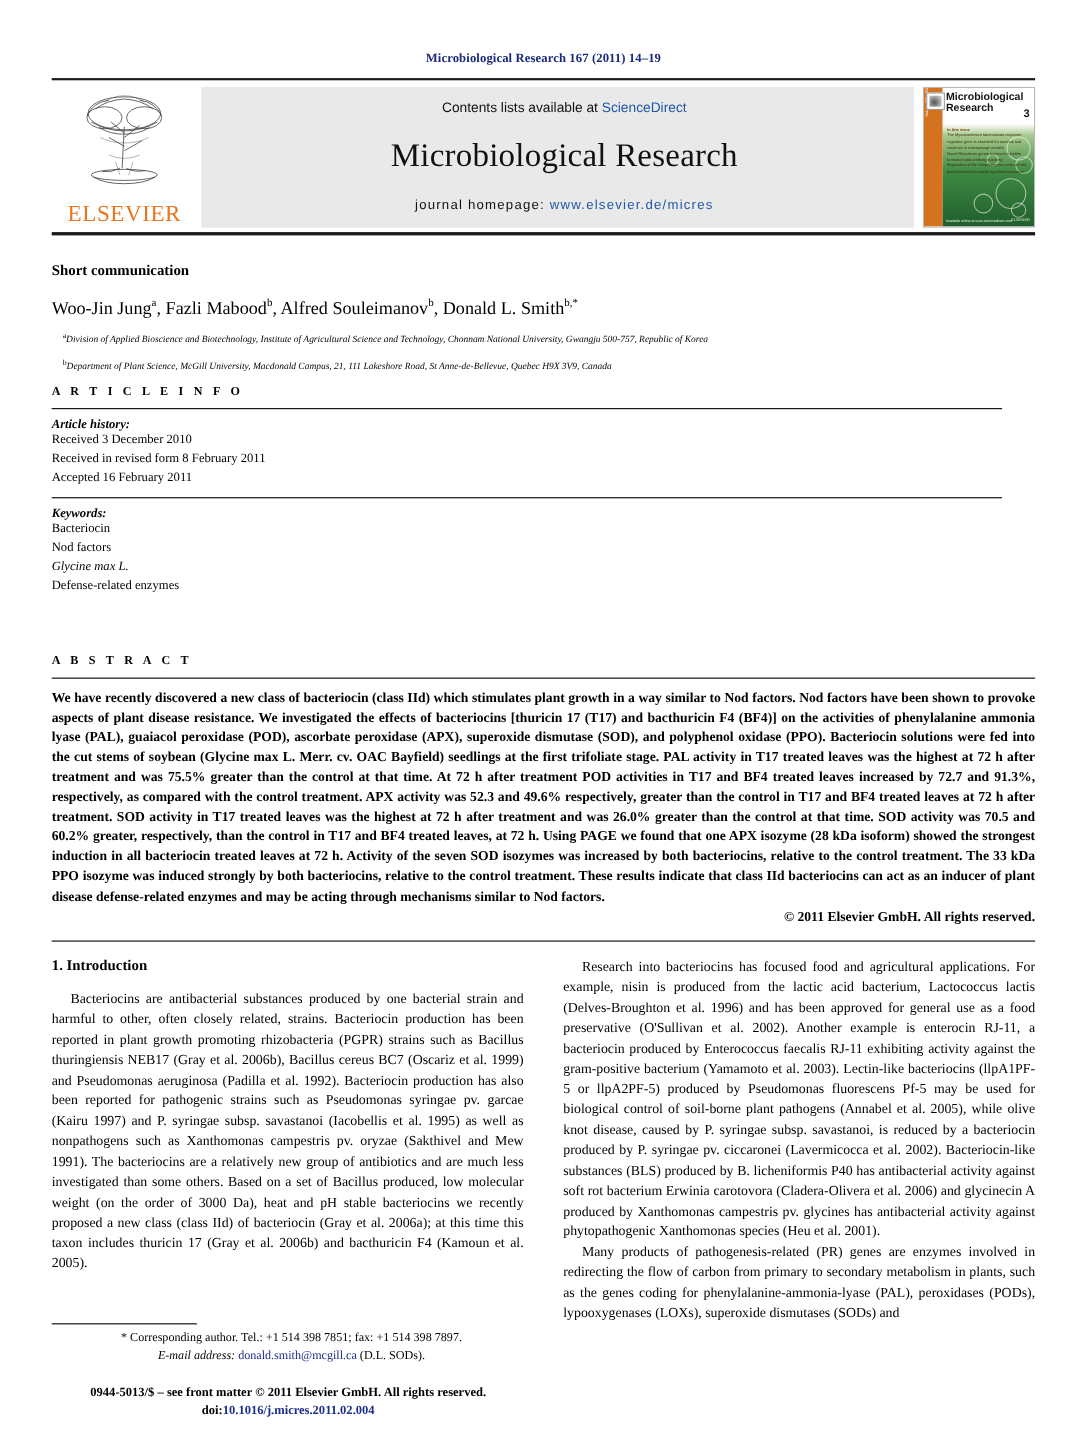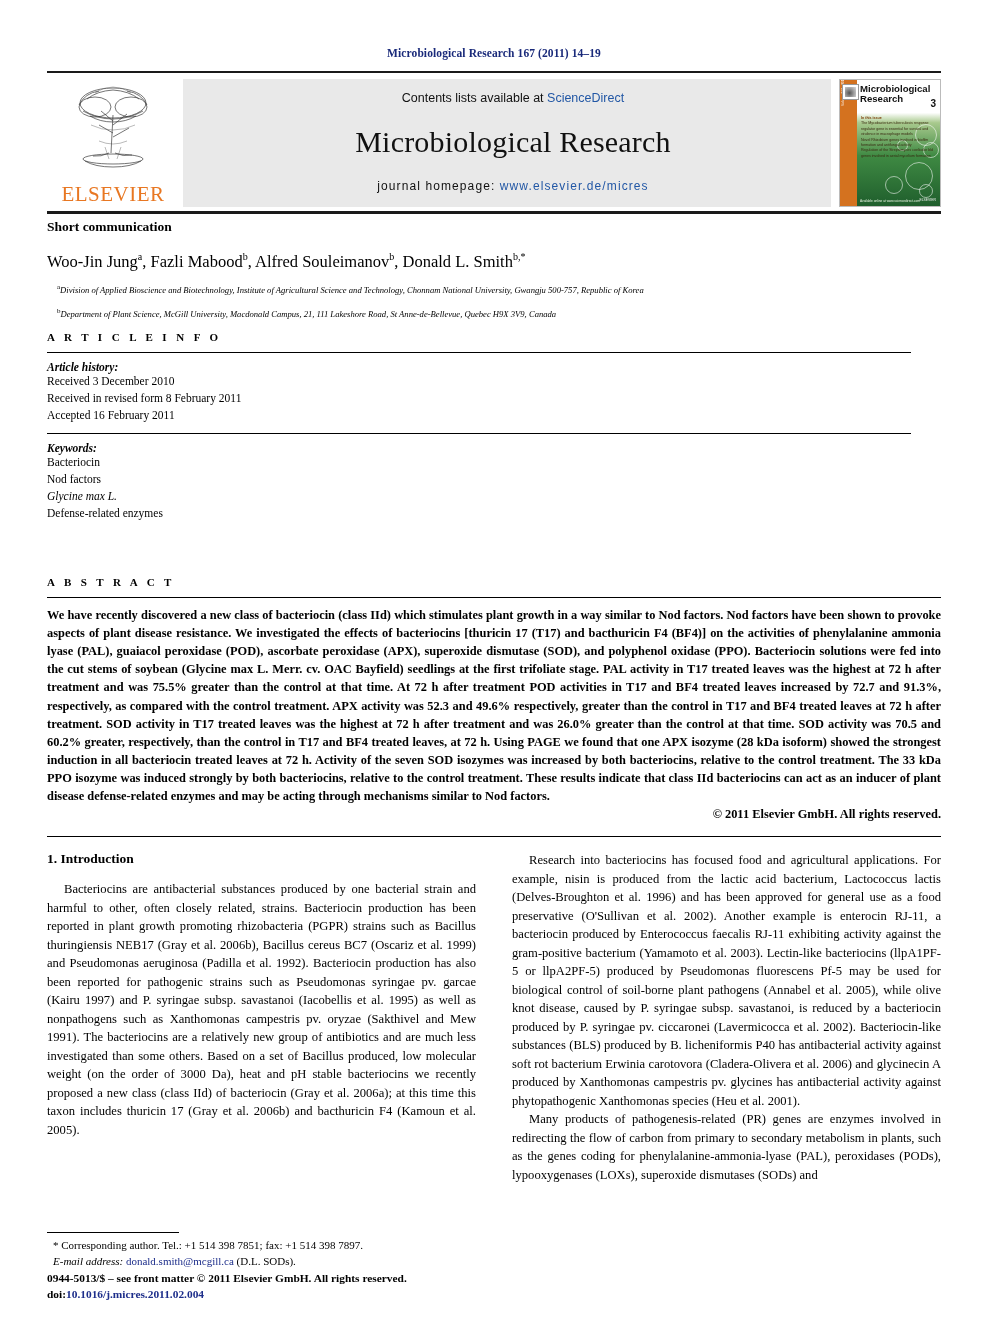--- a/index.html
+++ b/index.html
@@ -148,21 +148,21 @@
     font-family:"Liberation Sans",sans-serif;
   }
 
   
   .rule-thick {
     margin: 4px 47px 0 47px;
     border-top: 3px solid #1a1a1a;
   }
 
   
-  .titleblock { margin: 0 47px; padding-top: 5px; }
+  .titleblock { margin: 0 47px; padding-top: 24px; }
   .artype {
     font-size: 13.5px;
     font-weight: bold;
     margin-bottom: 16px;
   }
   .title {
     font-size: 23.5px;
     line-height: 1.31;
     font-weight: 400;
     margin: 0 0 20px 0;
@@ -236,32 +236,34 @@
     text-align: justify;
     margin: 0;
     text-indent: 17px;
   }
   .p + .p { text-indent: 17px; }
 
   
   .footnote-wrap {
     position: absolute;
     left: 47px;
-    bottom: 20px;
+    bottom: 32px;
     width: 430px;
+    text-align: center;
   }
   .fn-rule { border-top: 1px solid #000; width: 132px; margin-bottom: 5px; }
   .fn {
     font-size: 11px;
     line-height: 1.45;
     text-indent: -8px;
     padding-left: 14px;
   }
   .fn i { font-style: italic; }
   .imprint {
+    margin-top: 17px;
     font-size: 11.4px;
     line-height: 1.45;
     font-weight: bold;
   }
   .imprint .doi { font-weight: bold; }
 </style>
 </head>
 <body>
 
 <div class="page">

